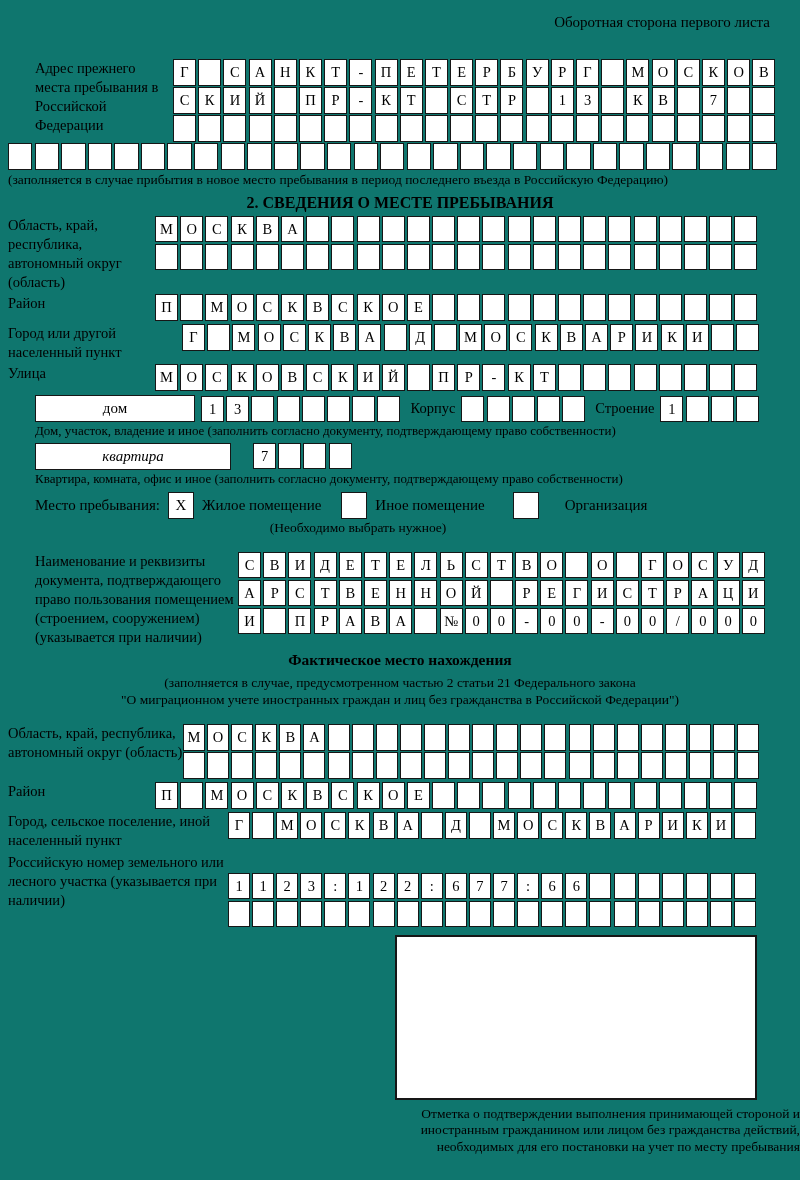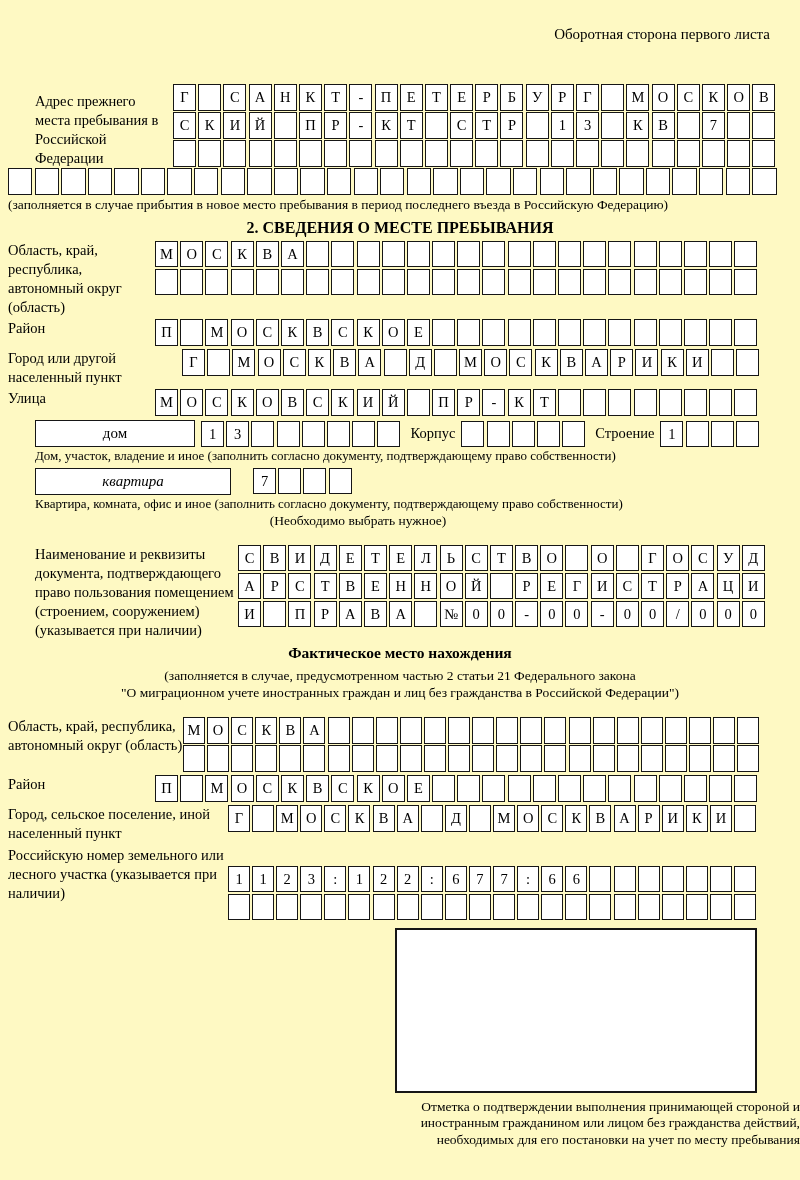--- a/index.html
+++ b/index.html
@@ -1,39 +1,39 @@
 <!DOCTYPE html>
 <html><head>
 <meta charset="utf-8">
 <style>
   html,body{margin:0;padding:0;background:#fff;}
   .page{
     width:800px;height:1180px;box-sizing:border-box;
-    padding:12px 8px;overflow:hidden;position:relative;
-    background:#fef9c3;color:#000;
+    padding:0 8px;overflow:hidden;position:relative;
+    background:#0f766e;color:#000;
     font-family:"Liberation Serif","DejaVu Serif",serif;
   }
   .header-note{text-align:right;padding:14px 22px 0 0;font-size:15px;}
   .field{display:flex;align-items:flex-start;}
   .flabel{flex-shrink:0;font-size:14.5px;line-height:1.32;}
   .rows{display:flex;flex-direction:column;}
   .boxrow{display:flex;margin-bottom:1.5px;}
   .inlinerow{display:inline-flex;margin-bottom:0;vertical-align:middle;}
   .cbox{
     box-sizing:border-box;width:23px;height:26.5px;flex-shrink:0;
     border:1.6px solid #161616;margin-right:2.2px;background:#fff;
     display:flex;align-items:center;justify-content:center;
     font-size:14.5px;line-height:1;
   }
   .narrow .cbox{width:22px;margin-right:2.1px;}
   .w29 .cbox{width:24.4px;margin-right:2.2px;}
   .note{font-size:13.5px;margin-top:2px;}
   .sec-title{font-size:16px;font-weight:bold;text-align:center;margin:6px 0 4px 0;}
   .sub-title{font-size:15.5px;font-weight:bold;text-align:center;margin:4px 0 6px 0;}
-  .mt28{margin-top:41px;align-items:flex-end;}
+  .mt28{margin-top:28px;}
   .mt4{margin-top:16px;}
   .mt2{margin-top:2px;}
   .indent1{margin-left:27px;}
   .house-row{display:flex;align-items:center;margin-left:27px;margin-top:3px;}
   .widebox{
     box-sizing:border-box;height:27px;border:1.6px solid #161616;
     display:inline-flex;align-items:center;justify-content:center;
     font-size:15px;background:#fff;flex-shrink:0;
   }
   .wb-house{width:160px;margin-right:6px;}
@@ -365,20 +365,29 @@
     <span class="widebox wb-apt">квартира</span>
     <span class="boxrow inlinerow">
         <span class="cbox">7</span>
         <span class="cbox"></span>
         <span class="cbox"></span>
         <span class="cbox"></span>
       </span>
   </div>
   <div class="caption" style="margin-left:27px;">Квартира, комната, офис и иное (заполнить согласно документу, подтверждающему право собственности)</div>
 
+  <div class="stay-row">
+    <span class="stay-head">Место пребывания:</span>
+    <span class="checkbox">X</span>
+    <span class="stay-label" style="margin-right:20px;">Жилое помещение</span>
+    <span class="checkbox"></span>
+    <span class="stay-label" style="margin-right:28px;">Иное помещение</span>
+    <span class="checkbox"></span>
+    <span class="stay-label" style="margin-left:26px;">Организация</span>
+  </div>
   <div class="hint">(Необходимо выбрать нужное)</div>
 
   <div class="field mt4">
     <div class="flabel" style="width:230px;padding-left:27px;box-sizing:border-box;">Наименование и реквизиты документа, подтверждающего право пользования помещением (строением, сооружением) (указывается при наличии)</div>
     <div class="rows">
       <div class="boxrow">
           <span class="cbox">С</span>
           <span class="cbox">В</span>
           <span class="cbox">И</span>
           <span class="cbox">Д</span>

